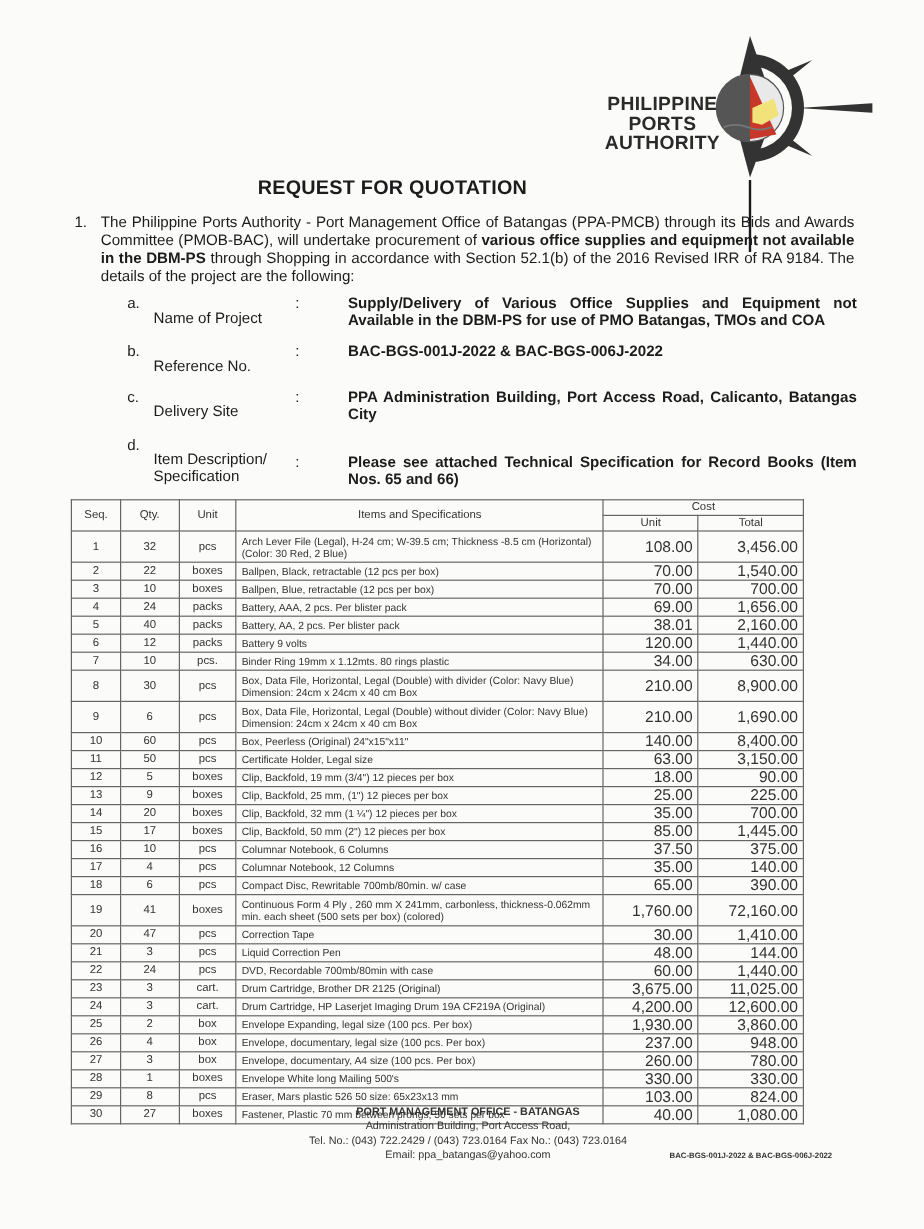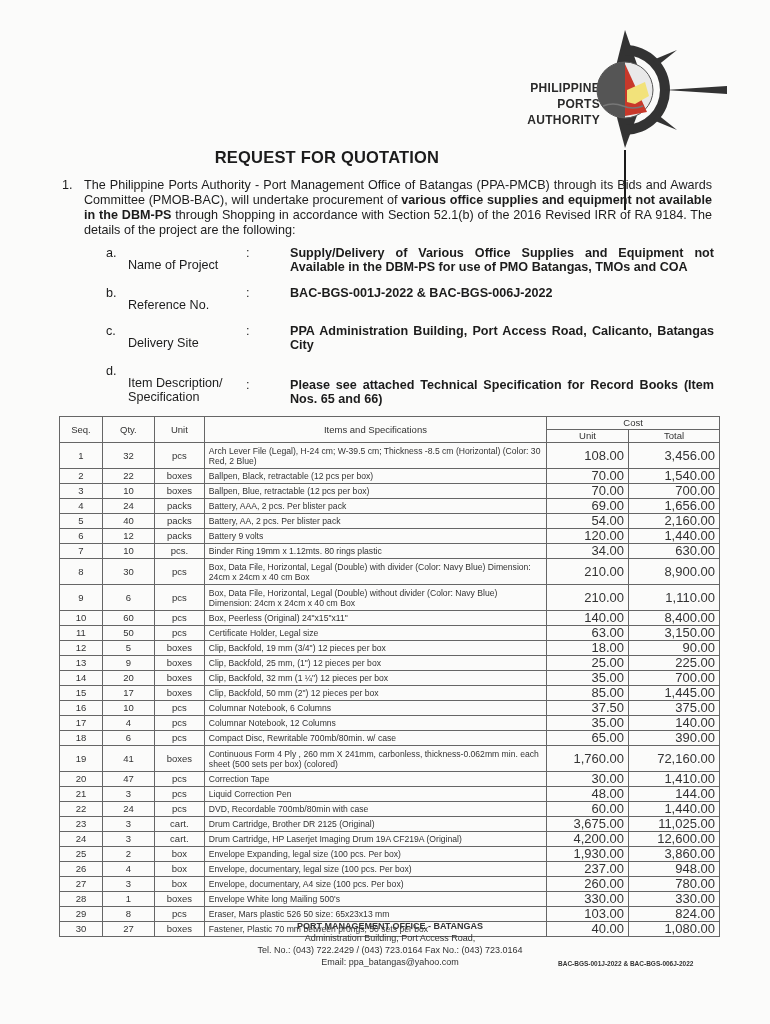--- a/index.html
+++ b/index.html
@@ -1,35 +1,35 @@
 <!DOCTYPE html>
 <html><head>
 <meta charset="utf-8">
 <style>
   html, body { margin: 0; padding: 0; background: #fbfbfa; }
   body { width: 770px; height: 1024px; position: relative; overflow: hidden;
          font-family: "Liberation Sans", sans-serif; color: #1c1c1c; }
   .logo { position: absolute; left: 500px; top: 30px; width: 250px; height: 120px; }
-  .logo-text { position: absolute; right: 150px; top: 50px; text-align: right;
+  .logo-text { position: absolute; right: 150px; top: 50px; text-align: center;
                font-family: "Liberation Sans", sans-serif; font-weight: bold;
-               font-size: 12px; line-height: 16px; color: #2a2a2a; letter-spacing: 0.3px; }
+               font-size: 16px; line-height: 16px; color: #2a2a2a; letter-spacing: 0.3px; }
   .logo svg { position: absolute; left: 95px; top: 0; }
   .title { position: absolute; top: 148px; left: 0; width: 654px; text-align: center;
            font-weight: bold; font-size: 16.5px; letter-spacing: 0.2px; }
   .intro { position: absolute; left: 62px; top: 178px; width: 650px; font-size: 12.6px;
            line-height: 15px; }
   .intro .num { position: absolute; left: 0; top: 0; }
   .intro p { margin: 0 0 0 22px; text-align: justify; }
   .details { position: absolute; left: 106px; top: 246px; width: 610px; font-size: 12.6px; line-height: 14px; }
   .drow { position: relative; display: flex; margin-bottom: 12px; }
   .dlet { width: 22px; }
   .dlab { width: 118px; margin-top: 12px; }
   .dcol { width: 44px; }
   .dval { width: 424px; font-weight: bold; text-align: justify; }
-  table.items { position: absolute; left: 59px; top: 416px; width: 661px; border-collapse: collapse;
+  table.items { position: absolute; left: 59px; top: 416px; width: 611px; border-collapse: collapse;
                 font-size: 8.6px; color: #333; }
   table.items td, table.items th { border: 1px solid #666; padding: 1px 4px; line-height: 10px; }
   table.items th { font-weight: normal; font-size: 9.5px; height: 10px; }
   td.c { text-align: center; font-size: 9.5px; }
   td.n { text-align: right; font-size: 13px; }
   tr.r1 td { height: 12px; }
   tr.r2 td { height: 23px; }
   .footer { position: absolute; left: 240px; top: 920px; width: 300px; text-align: center;
             font-size: 9px; line-height: 12px; color: #333; }
   .footer .office { font-weight: bold; }
@@ -149,21 +149,21 @@
         <td class="c">packs</td>
         <td>Battery, AAA, 2 pcs. Per blister pack</td>
         <td class="n">69.00</td>
         <td class="n">1,656.00</td>
       </tr>
       <tr class="r1">
         <td class="c">5</td>
         <td class="c">40</td>
         <td class="c">packs</td>
         <td>Battery, AA, 2 pcs. Per blister pack</td>
-        <td class="n">54.00</td>
+        <td class="n">38.01</td>
         <td class="n">2,160.00</td>
       </tr>
       <tr class="r1">
         <td class="c">6</td>
         <td class="c">12</td>
         <td class="c">packs</td>
         <td>Battery 9 volts</td>
         <td class="n">120.00</td>
         <td class="n">1,440.00</td>
       </tr>
@@ -182,21 +182,21 @@
         <td>Box, Data File, Horizontal, Legal (Double) with divider (Color: Navy Blue) Dimension: 24cm x 24cm x 40 cm Box</td>
         <td class="n">210.00</td>
         <td class="n">8,900.00</td>
       </tr>
       <tr class="r2">
         <td class="c">9</td>
         <td class="c">6</td>
         <td class="c">pcs</td>
         <td>Box, Data File, Horizontal, Legal (Double) without divider (Color: Navy Blue) Dimension: 24cm x 24cm x 40 cm Box</td>
         <td class="n">210.00</td>
-        <td class="n">1,110.00</td>
+        <td class="n">1,690.00</td>
       </tr>
       <tr class="r1">
         <td class="c">10</td>
         <td class="c">60</td>
         <td class="c">pcs</td>
         <td>Box, Peerless (Original) 24"x15"x11"</td>
         <td class="n">140.00</td>
         <td class="n">8,400.00</td>
       </tr>
       <tr class="r1">

